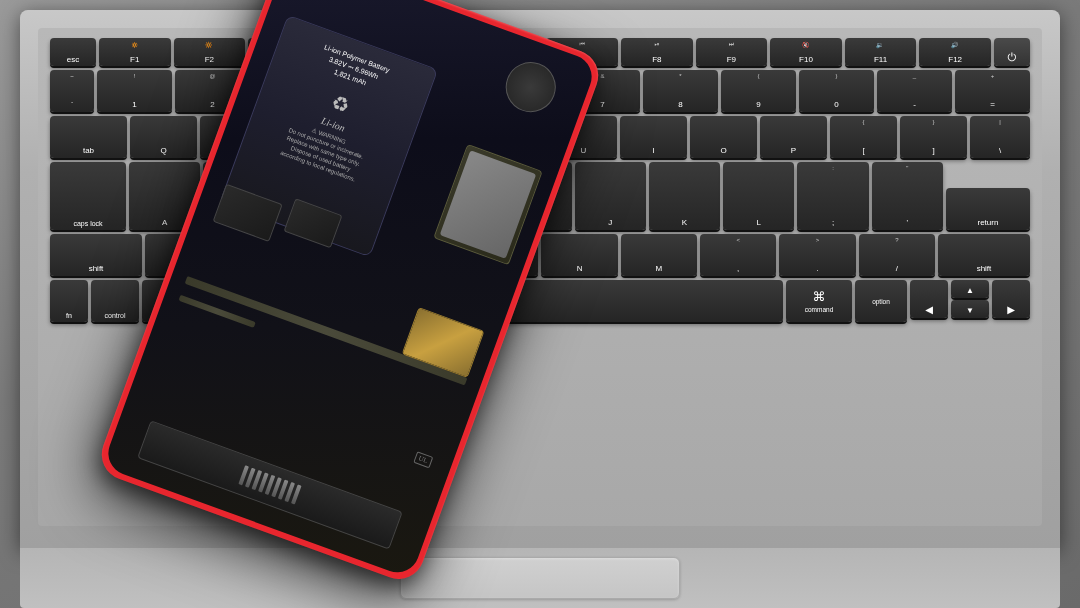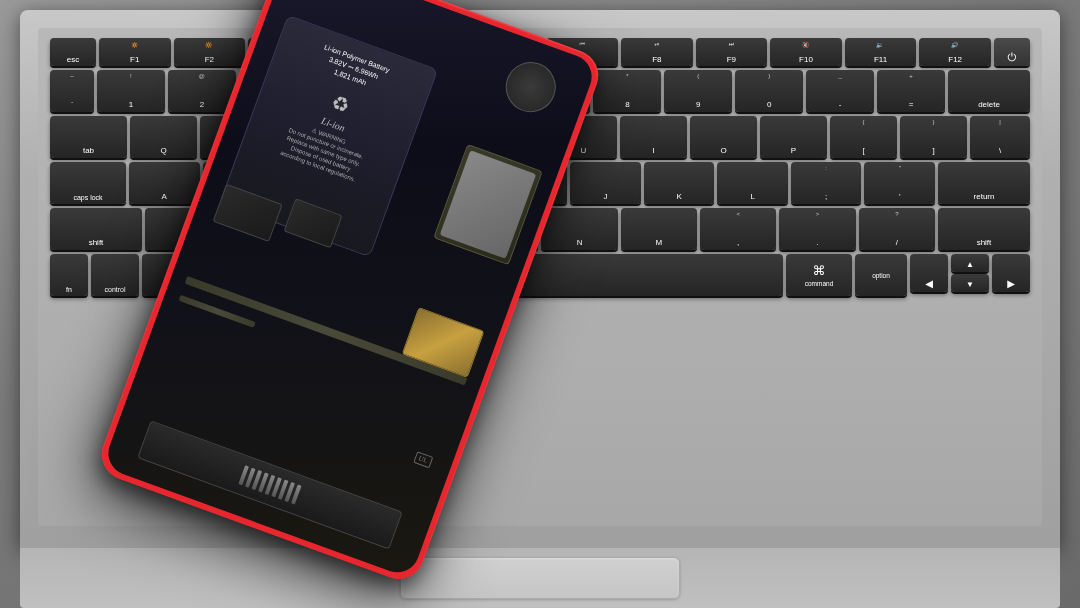--- a/index.html
+++ b/index.html
@@ -401,23 +401,20 @@
             <span class="main-label">0</span>
           </div>
           <div class="key key-num">
             <span class="top-label">_</span>
             <span class="main-label">-</span>
           </div>
           <div class="key key-num">
             <span class="top-label">+</span>
             <span class="main-label">=</span>
           </div>
-          <div class="key" style="width:82px;">
-            <span class="main-label">delete</span>
-          </div>
         </div>
 
         <div class="key-row">
           <div class="key" style="width:77px;">
             <span class="main-label">tab</span>
           </div>
           <div class="key key-letter">
               <span class="main-label">Q</span>
             </div>
           <div class="key key-letter">
@@ -493,21 +490,21 @@
               <span class="main-label">L</span>
             </div>
           <div class="key key-letter">
             <span class="top-label">:</span>
             <span class="main-label">;</span>
           </div>
           <div class="key key-letter">
             <span class="top-label">"</span>
             <span class="main-label">'</span>
           </div>
-          <div class="key" style="width:92px;">
+          <div class="key" style="width:84px;margin-top:26px;">
             <span class="main-label">return</span>
           </div>
         </div>
 
         <div class="key-row">
           <div class="key" style="width:92px;">
             <span class="main-label">shift</span>
           </div>
           <div class="key key-letter">
               <span class="main-label">Z</span>

